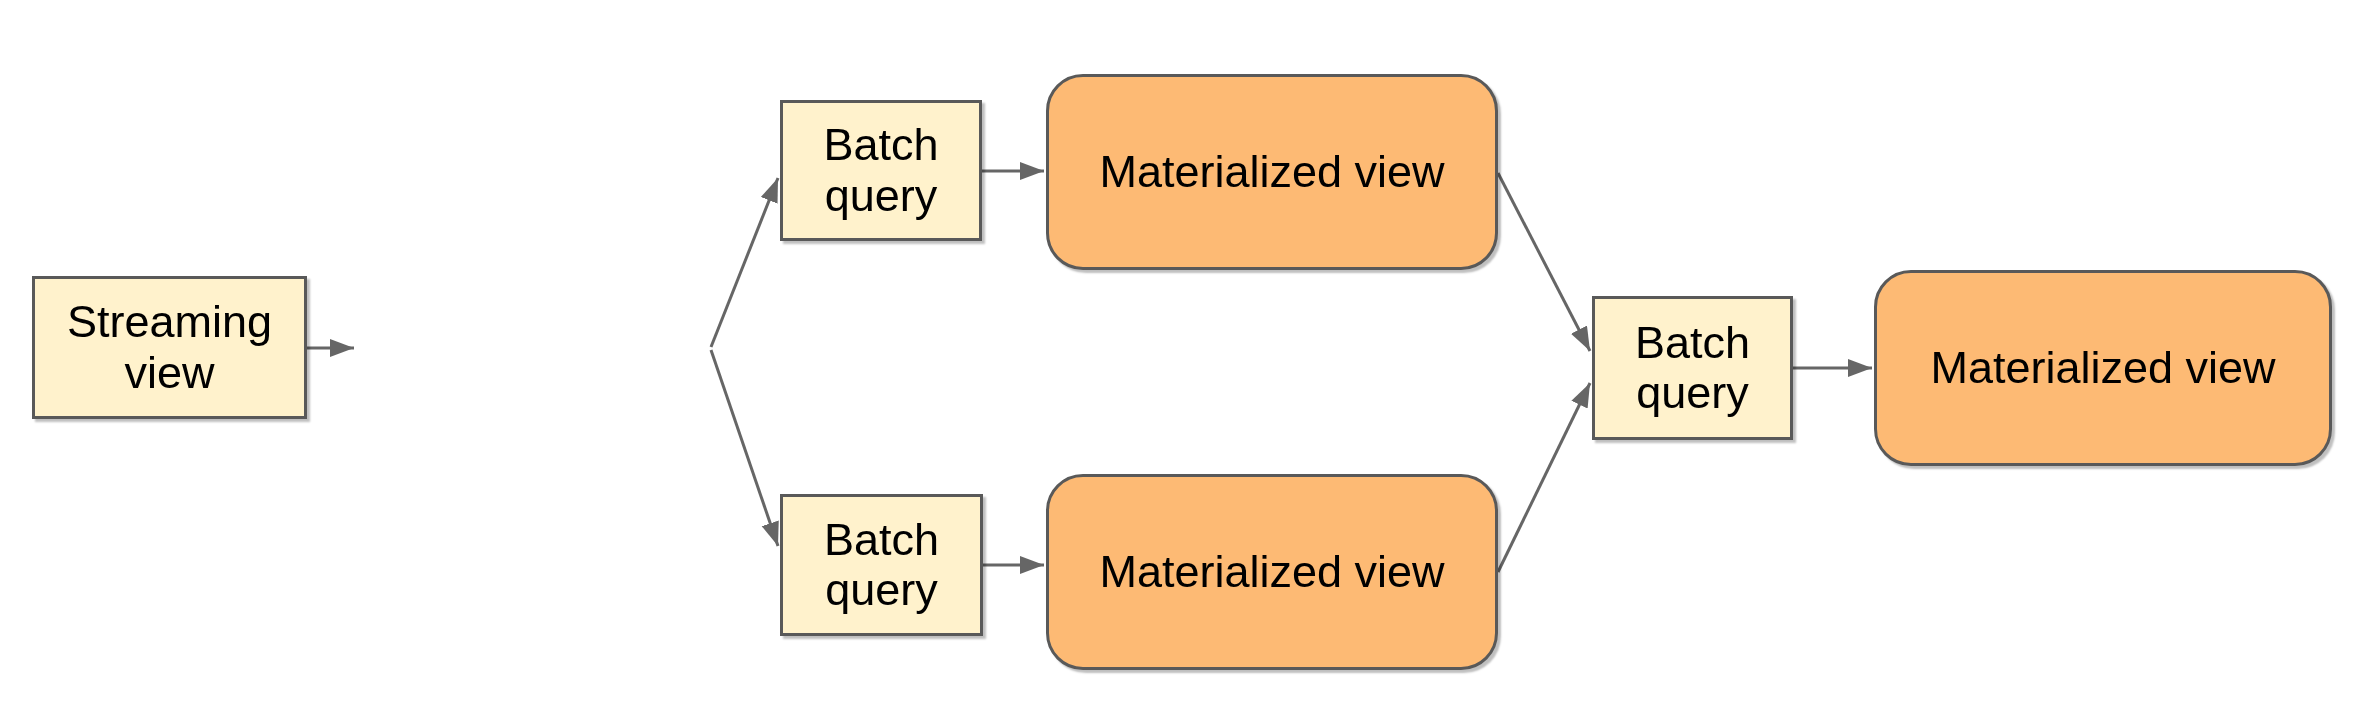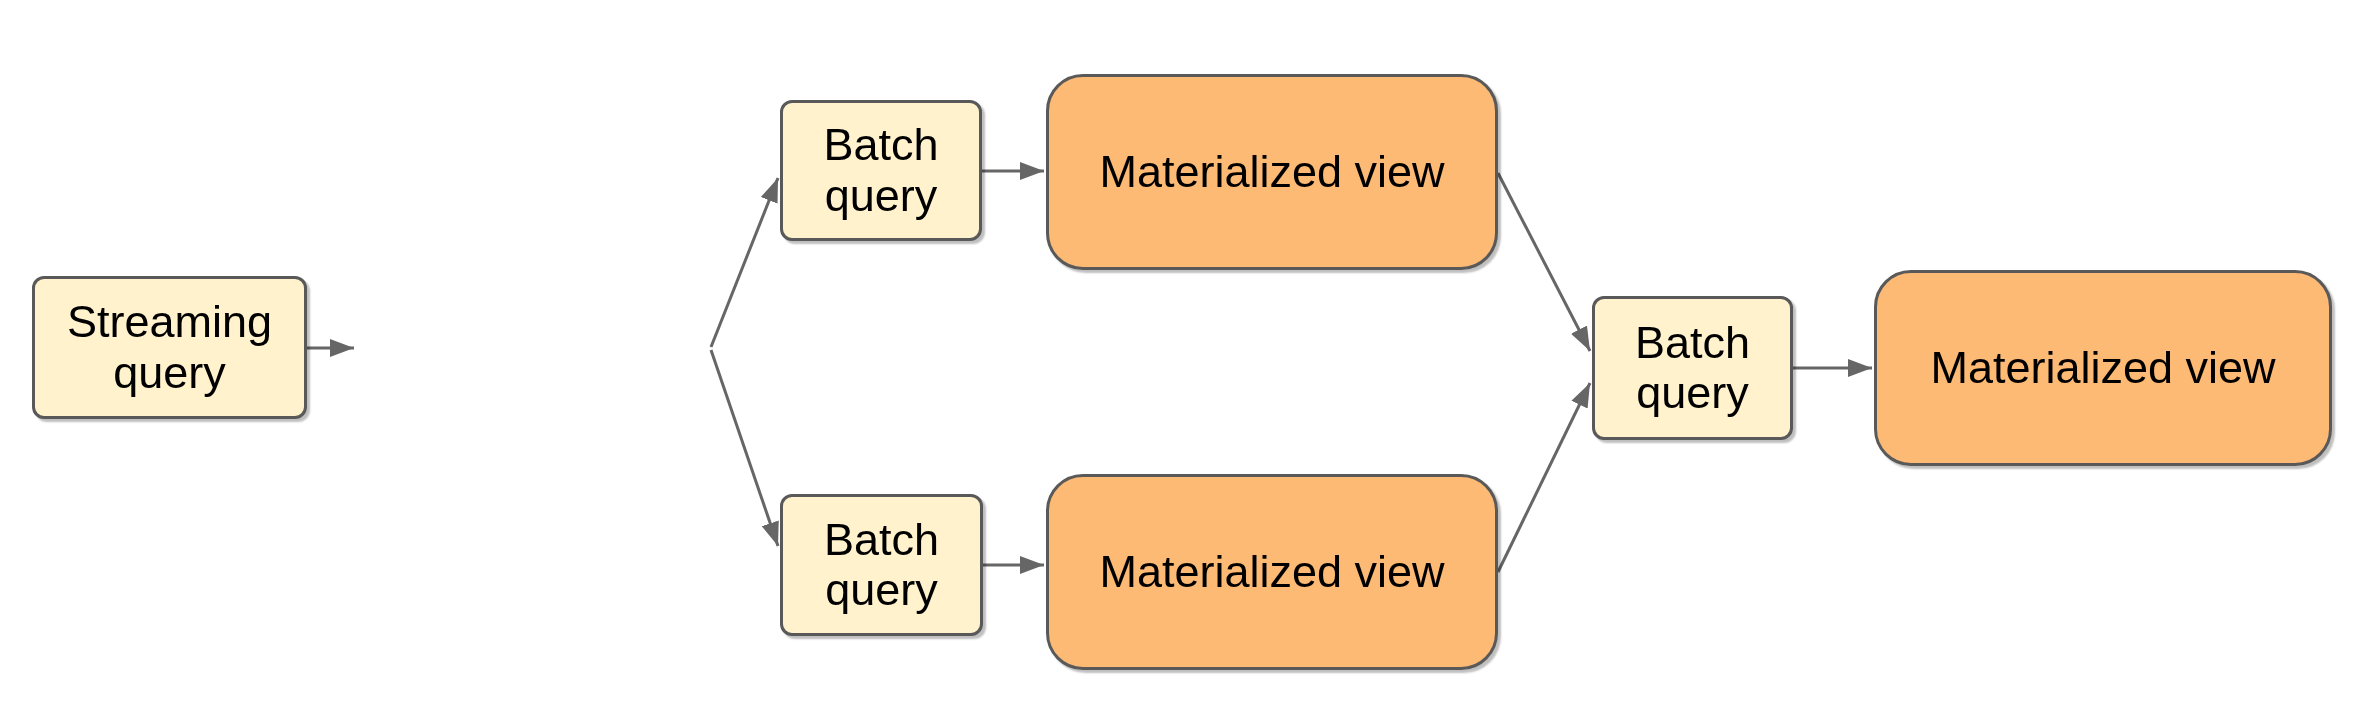--- a/index.html
+++ b/index.html
@@ -31,21 +31,21 @@
     text-align: center;
     font-size: 45px;
     line-height: 1.12;
     color: #000000;
     z-index: 1;
     padding: 4px 10px;
     box-shadow: 3px 3px 2px rgba(0,0,0,0.25);
   }
   .node-yellow {
     background: #fff2cc;
-    border-radius: 12px;
+    border-radius: 0;
   }
   .node-green {
     background: #fdba74;
     border-radius: 37px;
   }
   .edge-line {
     stroke: #666666;
     stroke-width: 3;
     fill: none;
   }
@@ -65,21 +65,21 @@
     <line class="edge-line" x1="711" y1="347" x2="778" y2="178" marker-end="url(#arrowhead)"></line>
     <line class="edge-line" x1="982" y1="171" x2="1044" y2="171" marker-end="url(#arrowhead)"></line>
     <line class="edge-line" x1="711" y1="350" x2="778" y2="546" marker-end="url(#arrowhead)"></line>
     <line class="edge-line" x1="983" y1="565" x2="1044" y2="565" marker-end="url(#arrowhead)"></line>
     <line class="edge-line" x1="1498" y1="173" x2="1590" y2="351" marker-end="url(#arrowhead)"></line>
     <line class="edge-line" x1="1498" y1="572" x2="1590" y2="383" marker-end="url(#arrowhead)"></line>
     <line class="edge-line" x1="1793" y1="368" x2="1872" y2="368" marker-end="url(#arrowhead)"></line>
   </svg>
 
   <div class="node node-yellow" style="left:32px;   top:276px; width:275px; height:143px;">
-    <span>Streaming query</span>
+    <span>Streaming view</span>
   </div>
 
 
   <div class="node node-yellow" style="left:780px;  top:100px; width:202px; height:141px;">
     <span>Batch query</span>
   </div>
 
   <div class="node node-green" style="left:1046px; top:74px;  width:452px; height:196px;">
     <span>Materialized view</span>
   </div>

